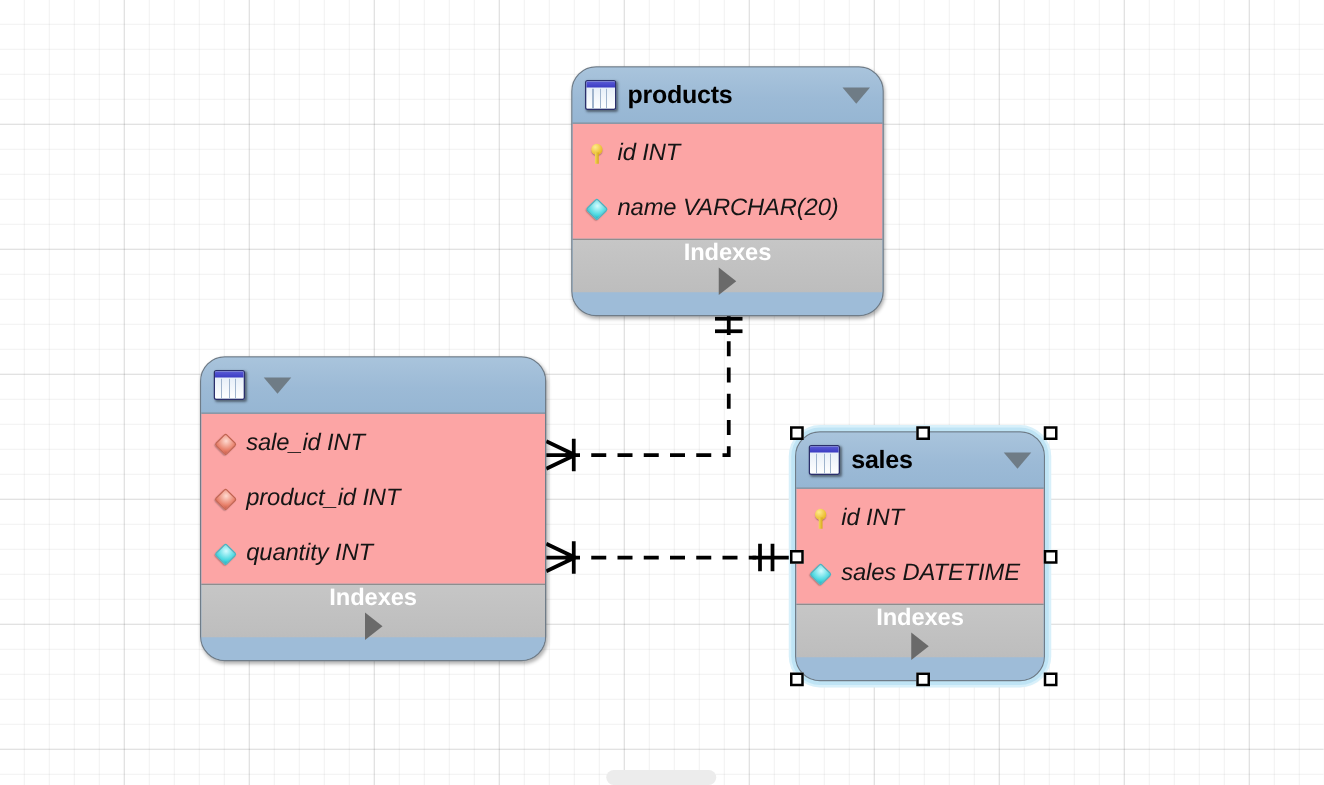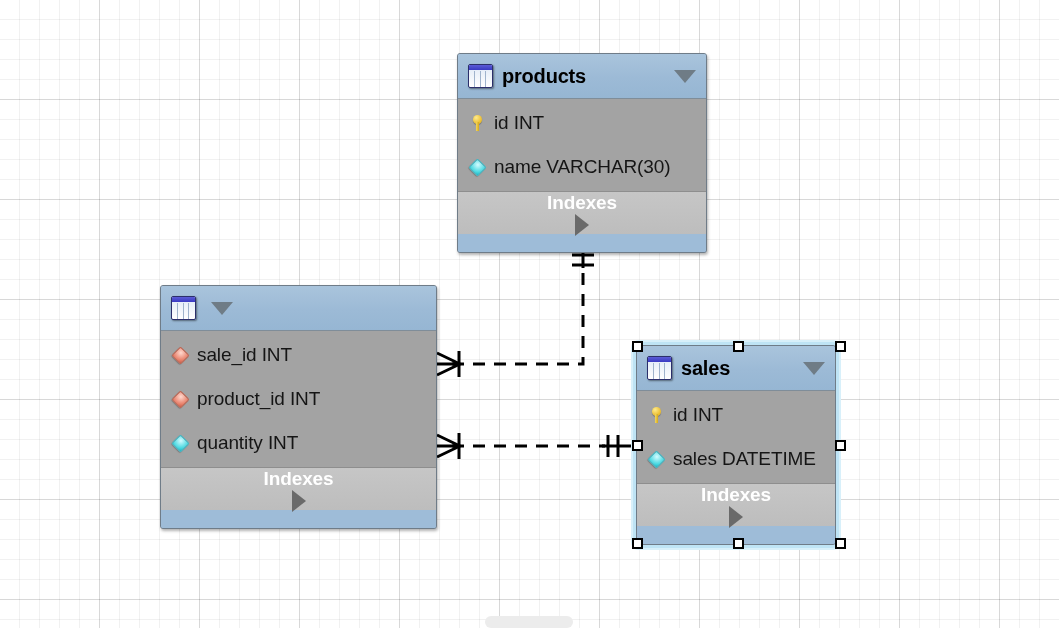--- a/index.html
+++ b/index.html
@@ -32,21 +32,21 @@
     position: absolute;
     left: 0; top: 0;
     width: 1059px; height: 628px;
     pointer-events: none;
   }
 
   
   .table-box {
     position: absolute;
     box-sizing: border-box;
-    border-radius: 3px;
+    border-radius: 20px;
     background: #9ebcd8;
     border: 1px solid #6f7c88;
     box-shadow: 1px 2px 3px rgba(0,0,0,0.30);
     overflow: hidden;
   }
 
   .table-box.selected {
     border-color: #6f7c88;
     box-shadow:
       0 0 0 3px #bfe4f5,
@@ -110,22 +110,23 @@
   .tbl-caret {
     flex: 0 0 auto;
     width: 0; height: 0;
     margin-left: 6px;
     border-left: 11px solid transparent;
     border-right: 11px solid transparent;
     border-top: 13px solid #6f7c86;
   }
 
   .tbl-columns {
-    background: #a3a3a3;
+    background: #fca5a5;
     padding: 2px 0 2px 0;
+    font-style: italic;
   }
 
   .col-row {
     display: flex;
     align-items: center;
     height: 44px;
     padding: 0 8px 0 10px;
     white-space: nowrap;
   }
 
@@ -278,21 +279,21 @@
       <span class="tbl-title">products</span>
       <span class="tbl-caret"></span>
     </div>
     <div class="tbl-columns">
       <div class="col-row">
         <span class="col-icon icon-key"></span>
         <span class="col-text">id INT</span>
       </div>
       <div class="col-row">
         <span class="col-icon icon-diamond cyan"></span>
-        <span class="col-text">name VARCHAR(30)</span>
+        <span class="col-text">name VARCHAR(20)</span>
       </div>
     </div>
     <div class="tbl-indexes">
       <span class="idx-label">Indexes</span>
       <span class="idx-caret"></span>
     </div>
     <div class="tbl-footer"></div>
   </div>
 
   <div class="table-box" style="left:160px; top:285px; width:277px;">

